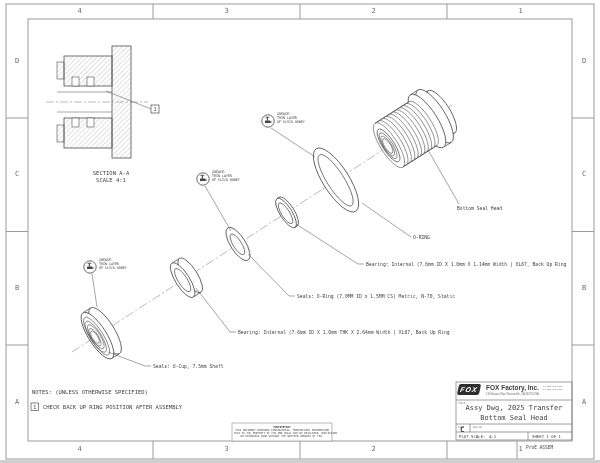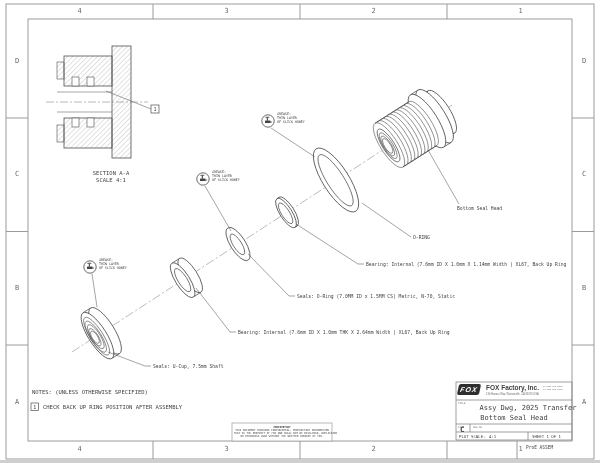--- a/index.html
+++ b/index.html
@@ -228,21 +228,21 @@
     <div>THAT IS THE PROPERTY OF FOX AND SHALL NOT BE DISCLOSED, DUPLICATED</div>
     <div>OR OTHERWISE USED WITHOUT THE WRITTEN CONSENT OF FOX.</div>
   </div>
 
   <div class="logo">FOX</div>
   <div class="t sans" style="left:486px;top:383.5px;font-size:6.5px;font-weight:bold;">FOX Factory, Inc.</div>
   <div class="t s sans" style="left:486px;top:391.5px;font-size:5.2px;color:#6b6b6b;">130 Hangar Way, Watsonville, CA 95076 USA</div>
   <div class="t s sans" style="left:543px;top:384px;font-size:5px;color:#6b6b6b;">PH 831-768-1100</div>
   <div class="t s sans" style="left:543px;top:387px;font-size:5px;color:#6b6b6b;">FX 831-768-9342</div>
   <div class="t s" style="left:458px;top:400.8px;font-size:5px;color:#6b6b6b;">TITLE</div>
-  <div class="t ctr" style="left:456px;top:404px;width:116px;font-size:7px;margin-left:14px;">Assy Dwg, 2025 Transfer</div>
+  <div class="t ctr" style="left:456px;top:404px;width:116px;font-size:7px;">Assy Dwg, 2025 Transfer</div>
   <div class="t ctr" style="left:456px;top:413.5px;width:116px;font-size:7px;">Bottom Seal Head</div>
   <div class="t s" style="left:457.5px;top:424.6px;font-size:5px;color:#6b6b6b;">SIZE</div>
   <div class="t" style="left:460px;top:424.5px;font-size:7.5px;font-weight:bold;">C</div>
   <div class="t s" style="left:472.5px;top:424.6px;font-size:5px;color:#6b6b6b;">DWG NO</div>
   <div class="t s" style="left:459px;top:433.6px;font-size:8px;">PLOT SCALE:</div>
   <div class="t s" style="left:489px;top:433.6px;font-size:8px;">4:1</div>
   <div class="t s" style="left:532px;top:433.6px;font-size:8px;">SHEET 1 OF 1</div>
   <div class="t s" style="left:526px;top:444.5px;font-size:9px;">ProE ASSEM</div>
 
   <div class="edge"></div>

